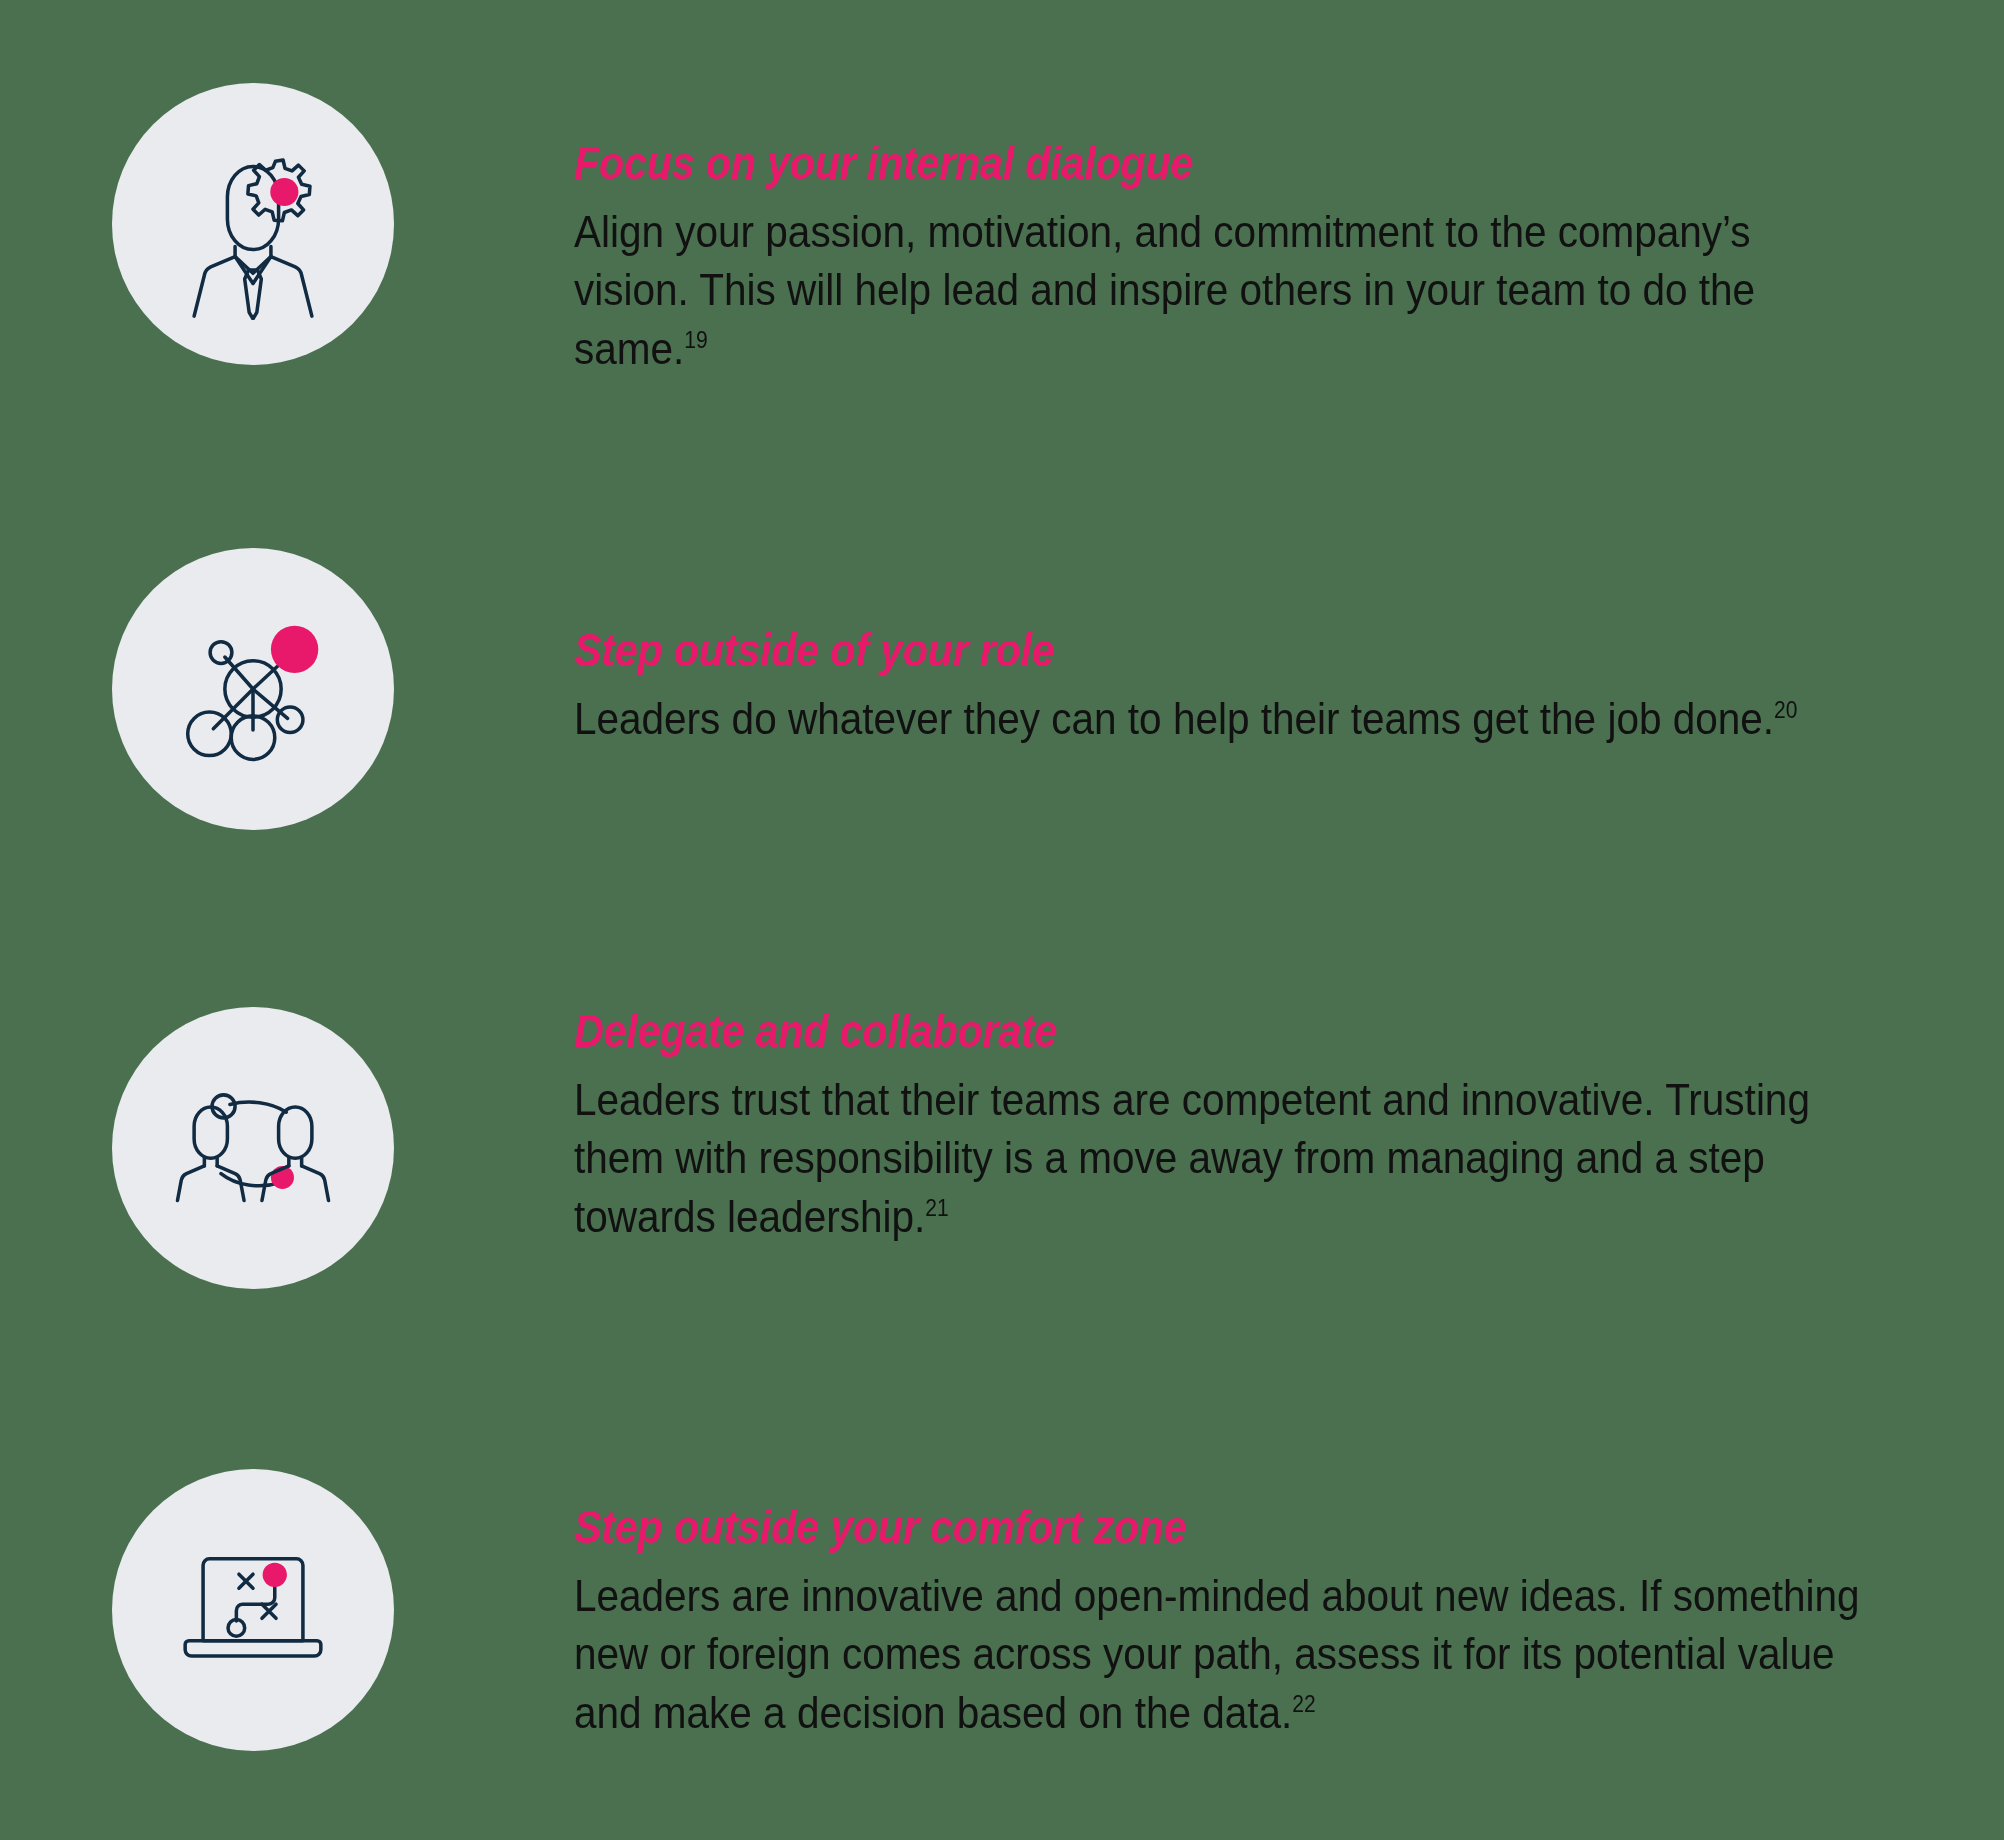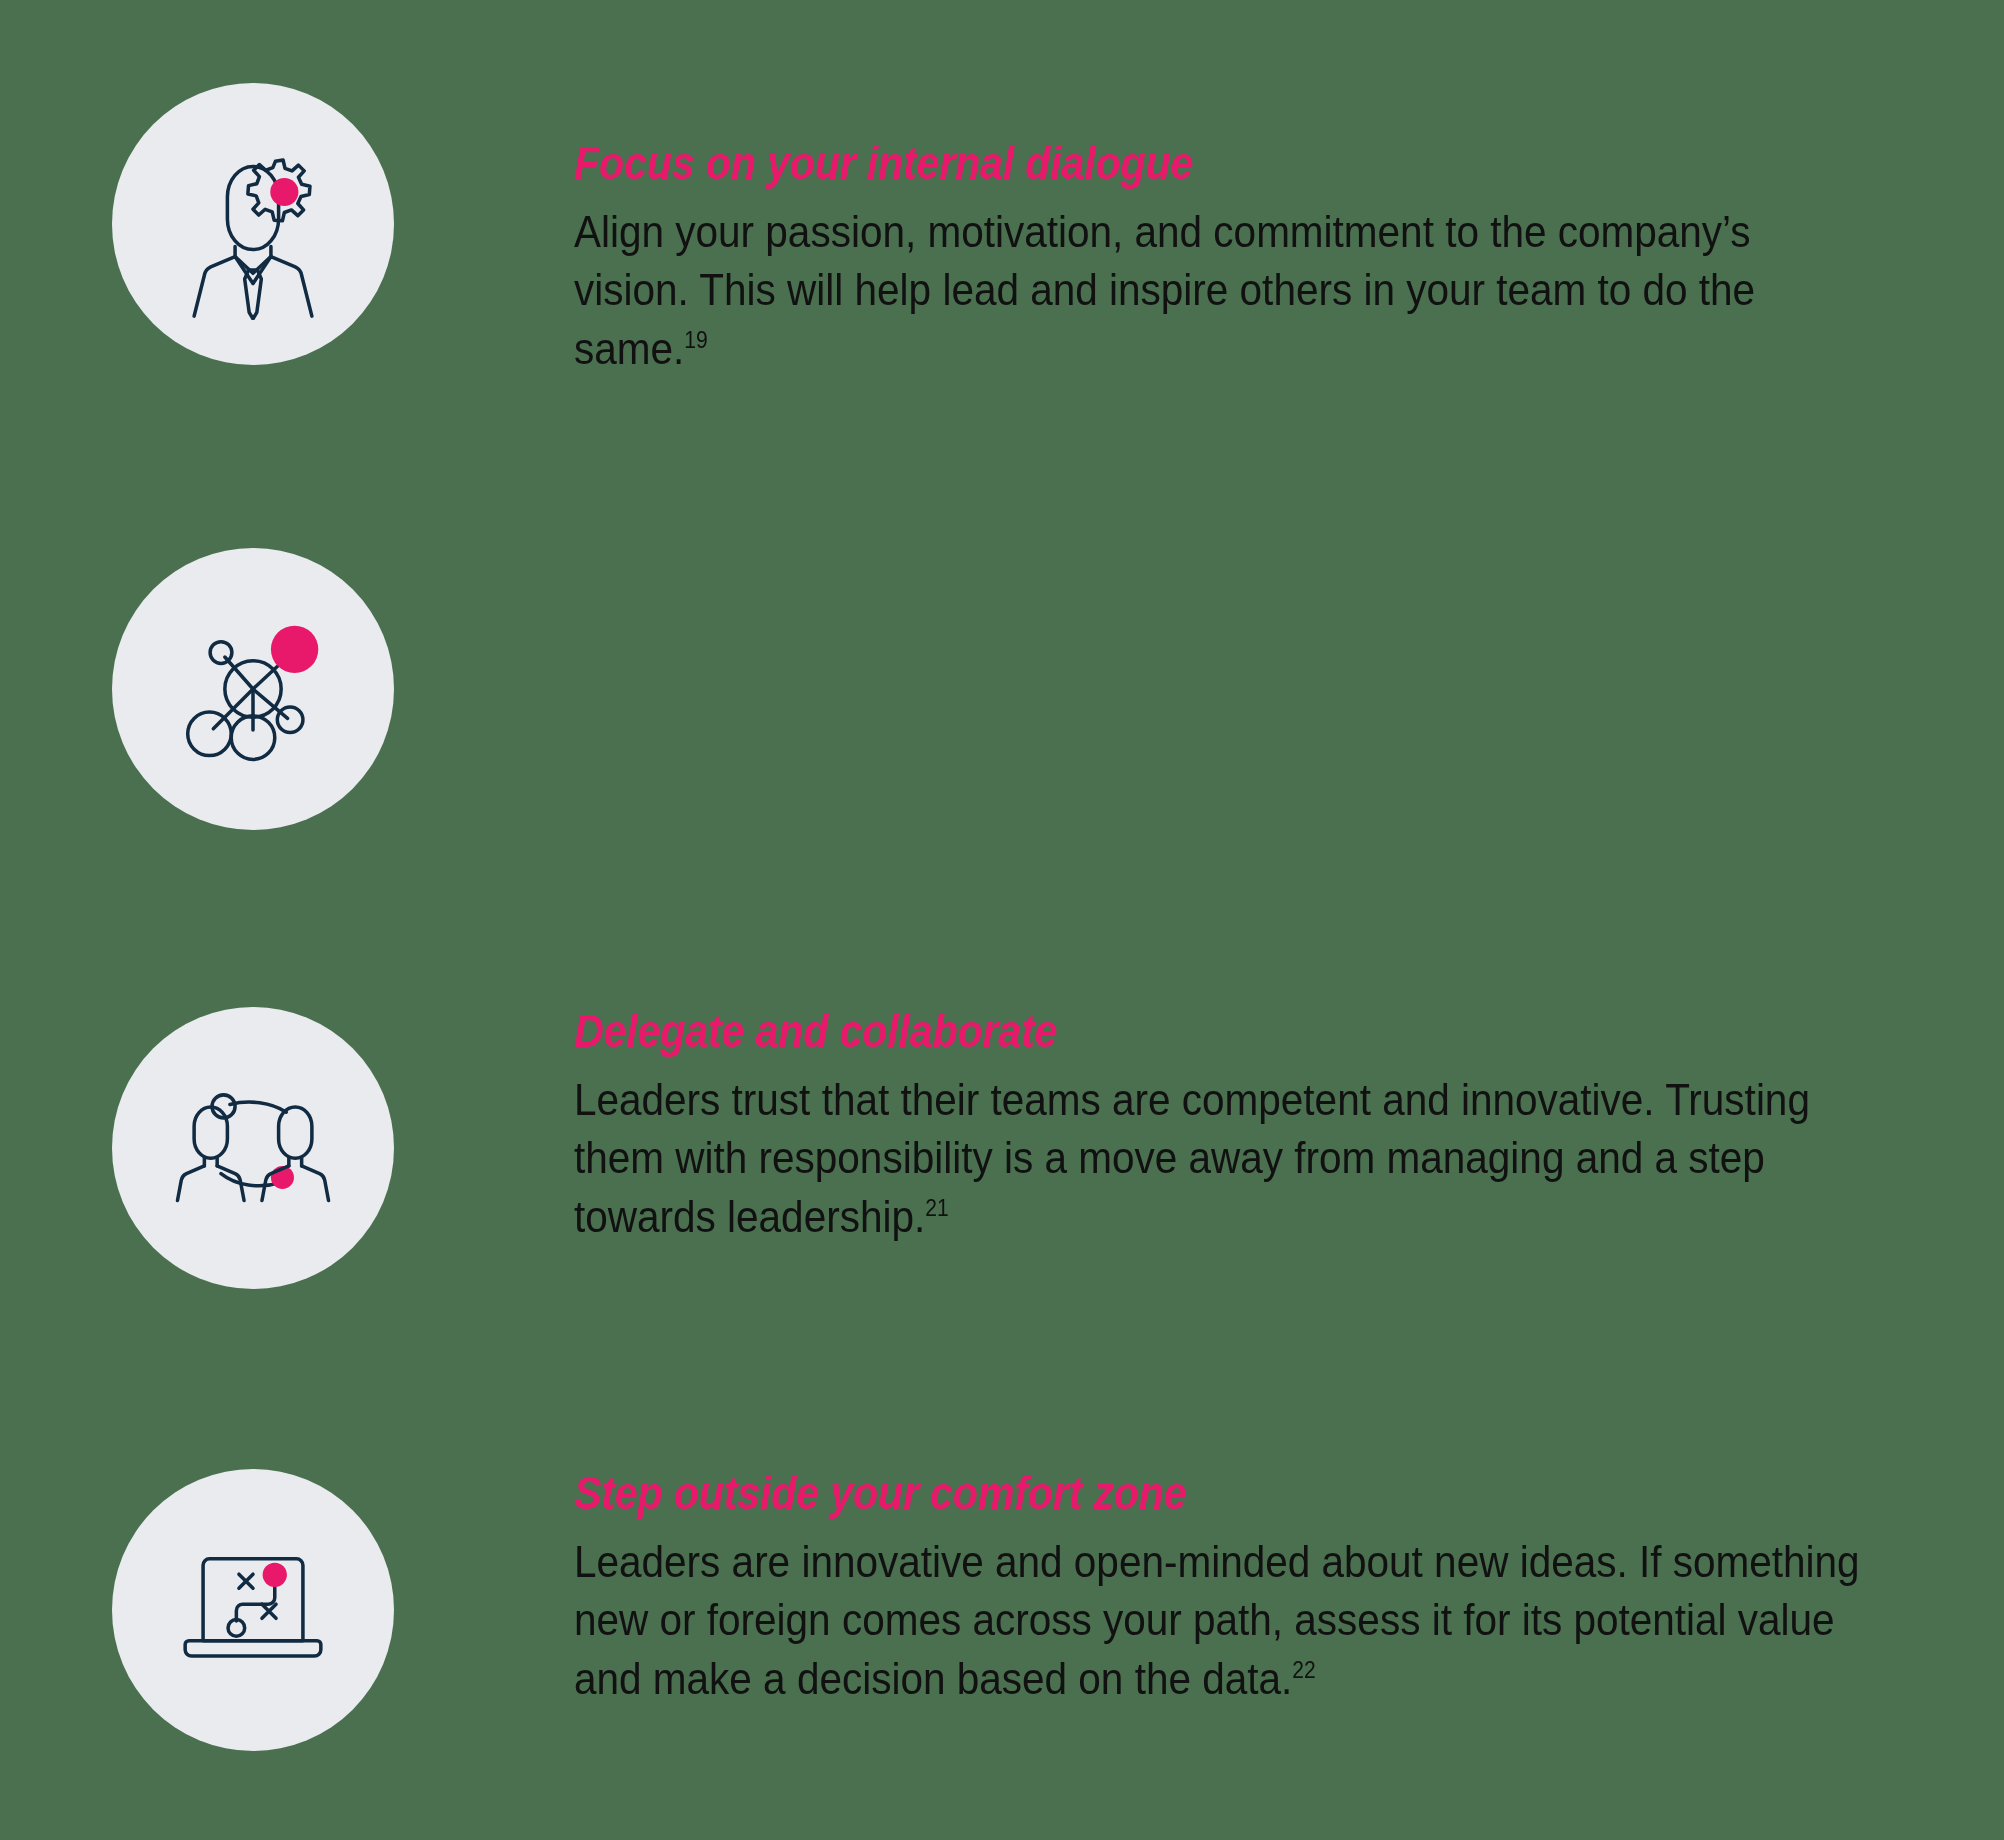--- a/index.html
+++ b/index.html
@@ -54,21 +54,21 @@
   .tip-text {
     margin-left: 180px;
     padding-top: 0;
     width: 1430px;
   }
 
   
   .r0 .tip-text { padding-top: 56px; }
   .r1 .tip-text { padding-top: 78px; }
   .r2 .tip-text { padding-top: 0px;   }
-  .r3 .tip-text { padding-top: 0px;   }
+  .r3 .tip-text { padding-top: 0px; margin-top: 34px;   }
 
   .tip-heading {
     font-family: "Liberation Sans Narrow", "Liberation Sans", sans-serif;
     font-style: italic;
     font-weight: 700;
     font-size: 47px;
     line-height: 1.0;
     letter-spacing: -0.3px;
     color: #e8196b;
     margin: 0 0 16.7px 0;
@@ -152,20 +152,24 @@
 
         <circle class="ic-stroke ic-fill-none" cx="150" cy="150" r="44" stroke="#112b43"></circle>
 
         <circle class="ic-stroke ic-fill-none" cx="82" cy="220" r="34" stroke="#112b43"></circle>
 
         <circle class="ic-stroke ic-fill-none" cx="150" cy="226" r="34" stroke="#112b43"></circle>
 
         <circle class="ic-stroke ic-fill-none" cx="208" cy="198" r="20" stroke="#112b43"></circle>
       </svg>
     </div>
+    <div class="tip-text">
+      <div class="tip-heading" style="color: rgb(232, 25, 107);">Step outside of your role</div>
+      <p class="tip-body" style="color: rgb(17, 17, 17);"><span>Leaders do whatever they can to help their teams get the job done.</span><sup>20</sup></p>
+    </div>
   </div>
 
   <div class="tip-row r2">
     <div class="icon-badge" style="background: rgb(233, 235, 239);">
       <svg viewBox="0 0 300 300" xmlns="http://www.w3.org/2000/svg" aria-hidden="true">
 
         <path class="ic-stroke" d="M114 82 a86 60 0 0 1 88 12" stroke="#112b43"></path>
 
         <path class="ic-stroke" d="M100 190 a80 58 0 0 0 92 14" stroke="#112b43"></path>
 

